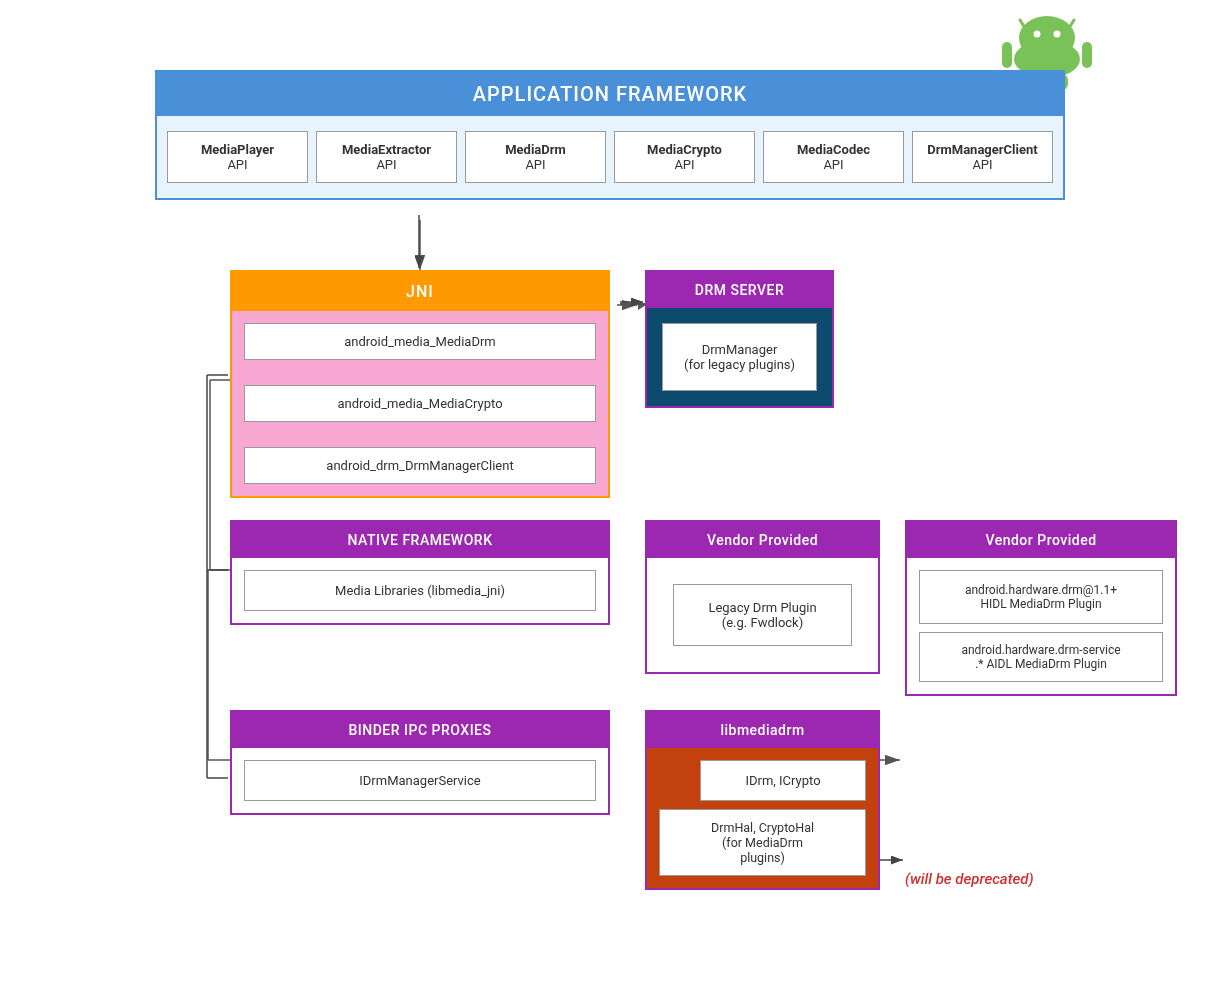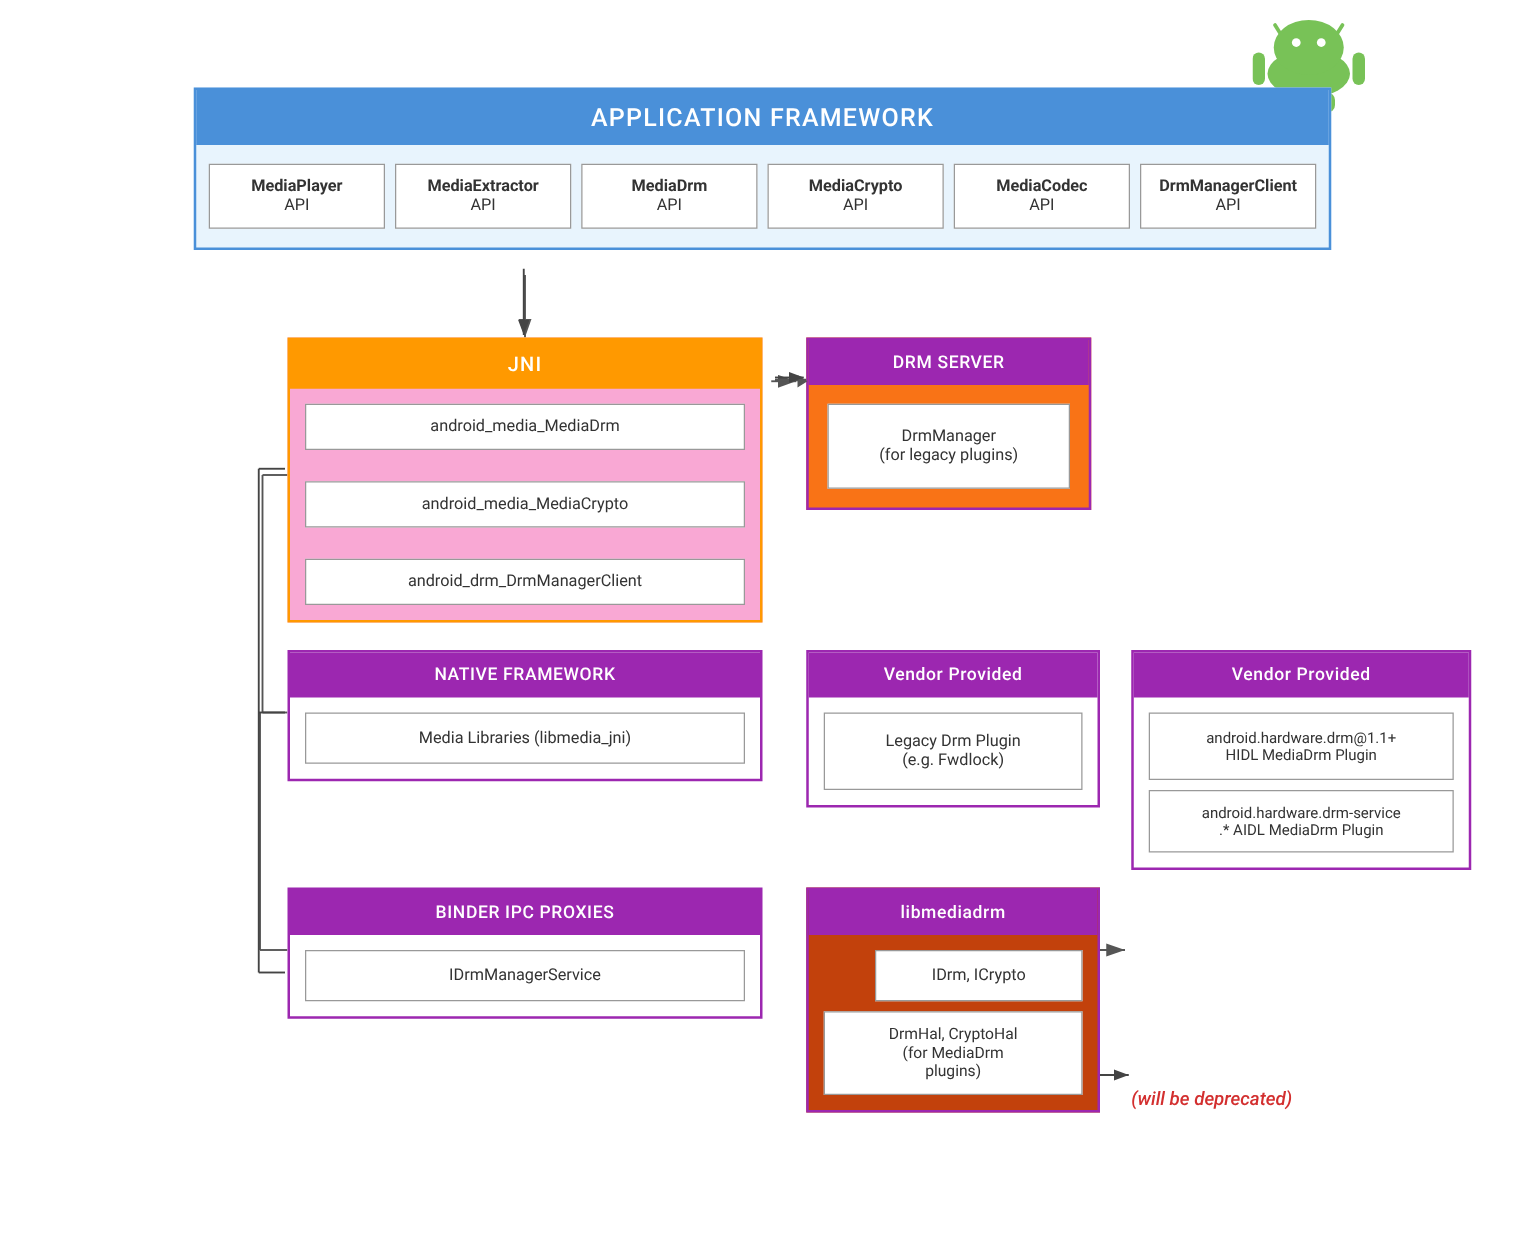--- a/index.html
+++ b/index.html
@@ -187,41 +187,41 @@
 
   <div class="jni-box" style="position:absolute; top:270px; left:230px; width:380px; border:2px solid #f90; background:#f9a8d4;">
     <div class="jni-header" style="background:#f90; color:white; text-align:center; padding:10px; font-size:16px; font-weight:500; letter-spacing:1px;">JNI</div>
     <div class="jni-body" style="padding:12px; display:flex; flex-direction:column; gap:25px;">
       <div class="item-box">android_media_MediaDrm</div>
       <div class="item-box">android_media_MediaCrypto</div>
       <div class="item-box">android_drm_DrmManagerClient</div>
     </div>
   </div>
 
-  <div style="position:absolute; top:270px; left:645px; width:228px; border:2px solid #9c27b0; background:#f97316;">
+  <div style="position:absolute; top:270px; left:645px; width:189px; border:2px solid #9c27b0; background:#0c4a6e;">
     <div class="purple-header">DRM SERVER</div>
     <div style="padding:15px;">
       <div class="item-box" style="text-align:center; padding:18px 12px;">DrmManager<br>(for legacy plugins)</div>
     </div>
   </div>
 
   <div style="position:absolute; top:303px; left:620px; width:25px; height:0; border-top:2px solid #555;">
     <div style="position:absolute; right:-1px; top:-5px; width:0; height:0; border-top:5px solid transparent; border-bottom:5px solid transparent; border-left:8px solid #555;"></div>
   </div>
 
   <div style="position:absolute; top:520px; left:230px; width:380px; border:2px solid #9c27b0; background:#fff;">
     <div class="purple-header">NATIVE FRAMEWORK</div>
     <div style="padding:12px;">
       <div class="item-box" style="text-align:center; padding:12px;">Media Libraries (libmedia_jni)</div>
     </div>
   </div>
 
   <div style="position:absolute; top:520px; left:645px; width:235px; border:2px solid #9c27b0; background:#fff;">
     <div class="purple-header">Vendor Provided</div>
-    <div style="padding:12px;border-radius:13px;">
+    <div style="padding:26px;border-radius:13px;">
       <div class="item-box" style="text-align:center; padding:15px 10px;">Legacy Drm Plugin<br>(e.g. Fwdlock)</div>
     </div>
   </div>
 
   <div style="position:absolute; top:520px; left:905px; width:272px; border:2px solid #9c27b0; background:#fff;">
     <div class="purple-header">Vendor Provided</div>
     <div style="padding:12px; display:flex; flex-direction:column; gap:8px;">
       <div class="item-box" style="text-align:center; padding:12px; font-size:12px;">android.hardware.drm@1.1+<br>HIDL MediaDrm Plugin</div>
       <div class="item-box" style="text-align:center; font-size:12px;">android.hardware.drm-service<br>.* AIDL MediaDrm Plugin</div>
     </div>

